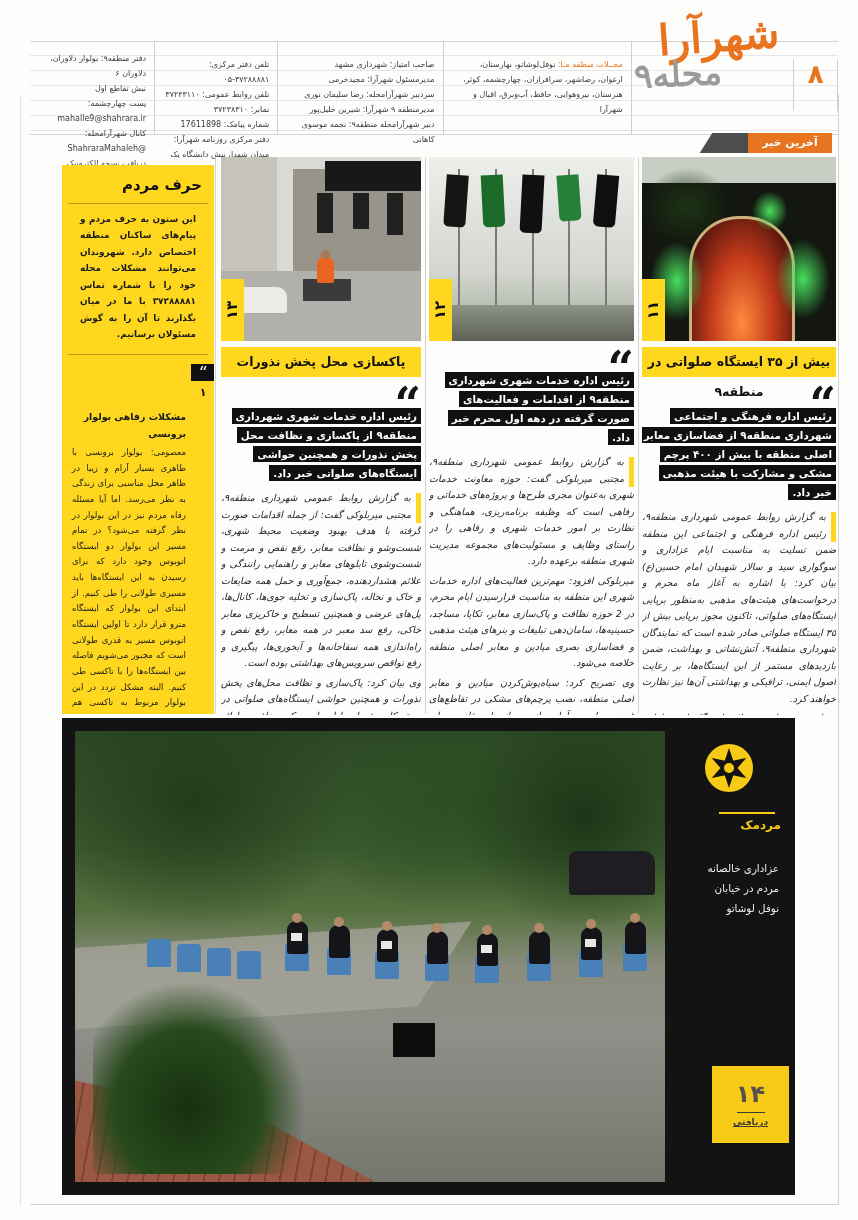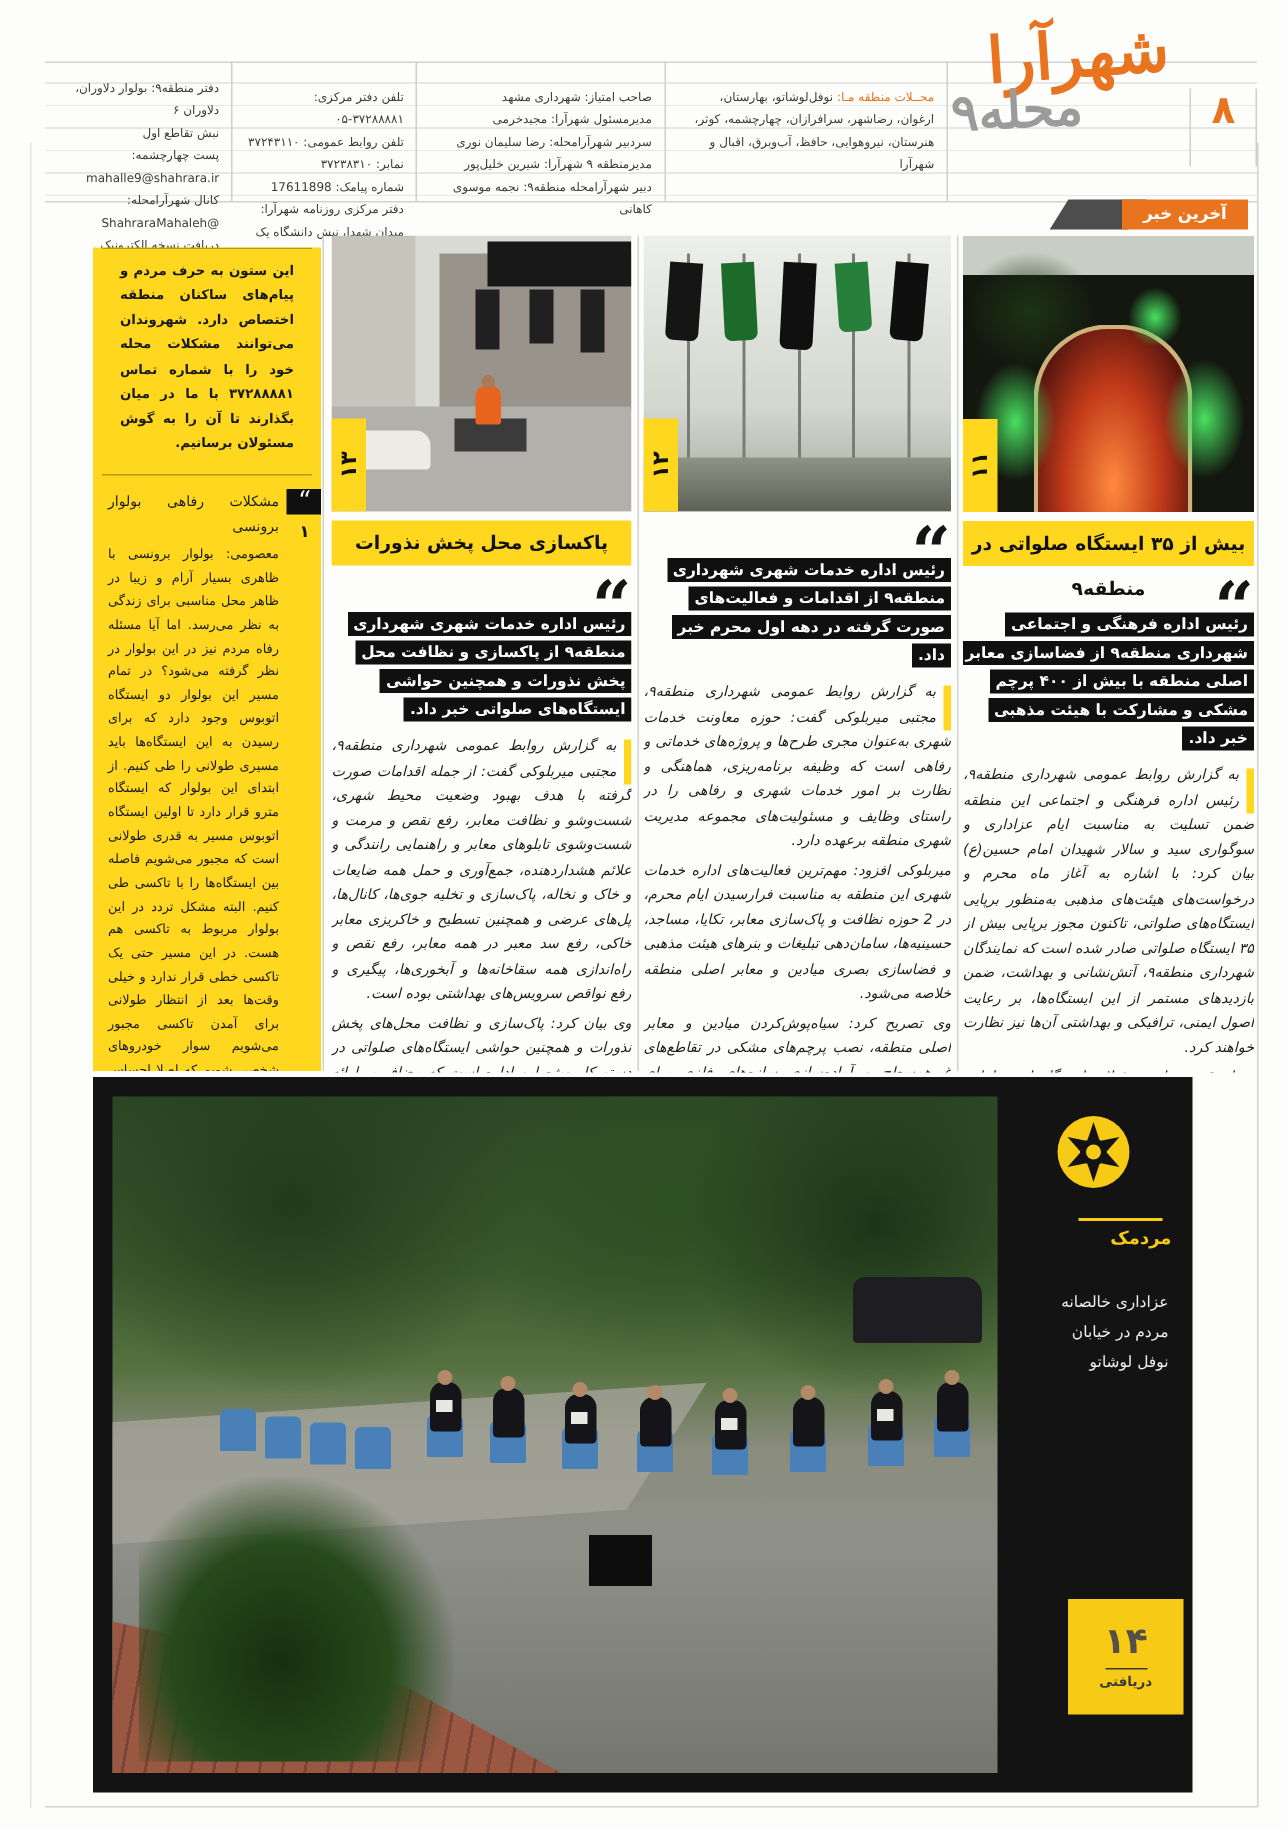--- a/index.html
+++ b/index.html
@@ -57,21 +57,21 @@
   .kicker{float:right;width:5px;height:30px;background:#FFD71E;margin-left:5px;margin-top:3px;}
 
   
   .people{position:absolute;left:62px;top:165px;width:152px;height:549px;background:#FFD71E;
     box-sizing:border-box;overflow:hidden;}
   .pt-title{font-size:15px;font-weight:bold;color:#111;padding:11px 12px 9px;}
   .pt-intro{font-size:8.9px;line-height:1.85;padding:7px 12px 11px;text-align:justify;font-weight:600;
     border-top:1px solid rgba(0,0,0,.28);margin:0 6px;color:#1a1a1a;}
   .pt-item{position:relative;border-top:1px solid rgba(0,0,0,.28);margin:0 6px;
     padding:9px 22px 11px 4px;font-size:8.6px;line-height:1.82;text-align:justify;color:#1a1a1a;}
-  .pt-head{font-weight:normal;font-size:9.4px;margin-bottom:3px;}
+  .pt-head{font-weight:bold;font-size:9.4px;margin-bottom:3px;text-align:right;margin-top:44px;}
   .pt-q{position:absolute;right:-7px;top:9px;width:24px;text-align:center;}
   .pt-q .qbox{background:#101010;color:#fff;font-family:"DejaVu Serif",serif;font-size:17px;
     line-height:1;height:17px;overflow:hidden;}
   .pt-q .qnum{font-weight:bold;font-size:11px;color:#111;margin-top:2px;}
 
   
   .feature{position:absolute;left:62px;top:718px;width:733px;height:477px;background:#131313;}
   .f-photo{position:absolute;left:13px;top:13px;width:590px;height:451px;overflow:hidden;
     background:linear-gradient(180deg,#2c4726 0%,#3d5c30 26%,#55713f 40%,#8a8c7d 52%,#8f9089 66%,#75766d 100%);}
   .fp-blob{position:absolute;border-radius:50%;}
@@ -93,21 +93,21 @@
   .f-side{position:absolute;right:14px;top:24px;width:104px;text-align:center;}
   .f-aperture{display:inline-block;}
   .f-rule{width:56px;height:2px;background:#F6CA15;margin:14px 6px 4px auto;}
   .f-brand{color:#F6CA15;font-size:12px;font-weight:bold;text-align:right;padding-left:42px;}
   .f-caption{color:#eee;font-size:10.3px;line-height:1.95;text-align:right;margin-top:26px;
     white-space:pre-line;padding-right:2px;}
   .badge14{position:absolute;right:6px;bottom:52px;width:77px;height:77px;background:#F6CA15;
     display:flex;flex-direction:column;align-items:center;justify-content:center;}
   .badge14 .n{font-size:24px;font-weight:bold;color:#55504a;line-height:1;}
   .badge14 .l{width:28px;height:1px;background:#3c3a34;margin:6px 0 4px;}
-  .badge14 .t{font-size:9px;color:#3c3a34;font-weight:bold;}
+  .badge14 .t{font-size:9px;color:#3c3a34;font-weight:bold;text-decoration:underline;}
 
   
   .s{position:absolute;}
   
   .p1{background:#13170f;}
   .p1 .banner{top:0;left:0;right:0;height:26px;background:#c8cec3;}
   .p1 .foliage{top:10px;left:0;width:90px;height:80px;border-radius:50%;
     background:radial-gradient(ellipse,#1d3315 0%,rgba(29,51,21,0) 70%);}
   .p1 .arch{left:50%;bottom:0;width:100px;height:122px;margin-left:-50px;
     border-radius:50px 50px 0 0;border:3px solid #cdb27c;border-bottom:none;
@@ -257,20 +257,21 @@
   <div class="bigquote">“</div>
   <div class="lead"><span>رئیس اداره خدمات شهری شهرداری منطقه۹ از پاکسازی و نظافت محل پخش نذورات و همچنین حواشی ایستگاه‌های صلواتی خبر داد.</span></div>
   <div class="bodytxt">
     <div class="kicker"></div>
     <p>به گزارش روابط عمومی شهرداری منطقه۹، مجتبی میربلوکی گفت: از جمله اقدامات صورت گرفته با هدف بهبود وضعیت محیط شهری، شست‌وشو و نظافت معابر، رفع نقص و مرمت و شست‌وشوی تابلوهای معابر و راهنمایی رانندگی و علائم هشداردهنده، جمع‌آوری و حمل همه ضایعات و خاک و نخاله، پاک‌سازی و تخلیه جوی‌ها، کانال‌ها، پل‌های عرضی و همچنین تسطیح و خاکریزی معابر خاکی، رفع سد معبر در همه معابر، رفع نقص و راه‌اندازی همه سقاخانه‌ها و آبخوری‌ها، پیگیری و رفع نواقص سرویس‌های بهداشتی بوده است.</p>
     <p>وی بیان کرد: پاک‌سازی و نظافت محل‌های پخش نذورات و همچنین حواشی ایستگاه‌های صلواتی در دستورکار ویژه این اداره است که مضاف بر ارائه خدمات یادشده، به‌دلیل افزایش هرچه بهتر خدمات‌رسانی به شهروندان شهر بهشت نظارت لازم بر رعایت موازین بهداشتی، عدم ایجاد ترافیک و همکاری در برقراری نظم در محل‌های یادشده نیز انجام می‌شود. ■</p>
   </div>
 </div>
 
 <div class="people">
+  <div class="pt-title">حرف مردم</div>
   <div class="pt-intro">این ستون به حرف مردم و پیام‌های ساکنان منطقه اختصاص دارد. شهروندان می‌توانند مشکلات محله خود را با شماره تماس ۳۷۲۸۸۸۸۱ با ما در میان بگذارند تا آن را به گوش مسئولان برسانیم.</div>
 
   <div class="pt-item">
     <div class="pt-q">
       <div class="qbox">“</div>
       <div class="qnum">۱</div>
     </div>
     <div class="pt-head">مشکلات رفاهی بولوار برونسی</div>
     <div>معصومی: بولوار برونسی با ظاهری بسیار آرام و زیبا در ظاهر محل مناسبی برای زندگی به نظر می‌رسد. اما آیا مسئله رفاه مردم نیز در این بولوار در نظر گرفته می‌شود؟ در تمام مسیر این بولوار دو ایستگاه اتوبوس وجود دارد که برای رسیدن به این ایستگاه‌ها باید مسیری طولانی را طی کنیم. از ابتدای این بولوار که ایستگاه مترو قرار دارد تا اولین ایستگاه اتوبوس مسیر به قدری طولانی است که مجبور می‌شویم فاصله بین ایستگاه‌ها را با تاکسی طی کنیم. البته مشکل تردد در این بولوار مربوط به تاکسی هم هست. در این مسیر حتی یک تاکسی خطی قرار ندارد و خیلی وقت‌ها بعد از انتظار طولانی برای آمدن تاکسی مجبور می‌شویم سوار خودروهای شخصی شویم که اصلا احساس امنیت نداریم. لطفا به مسئله رفت‌وآمد مردم در این مسیر رسیدگی کنید.</div>
   </div>

